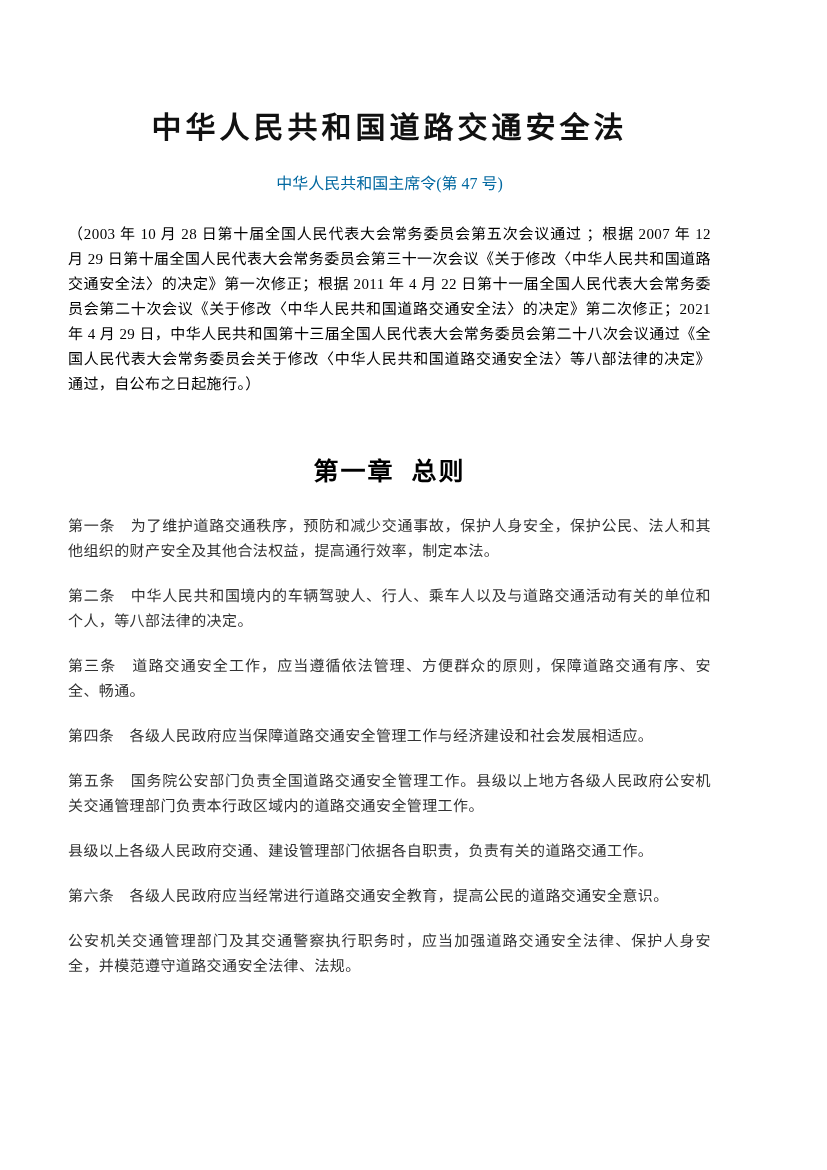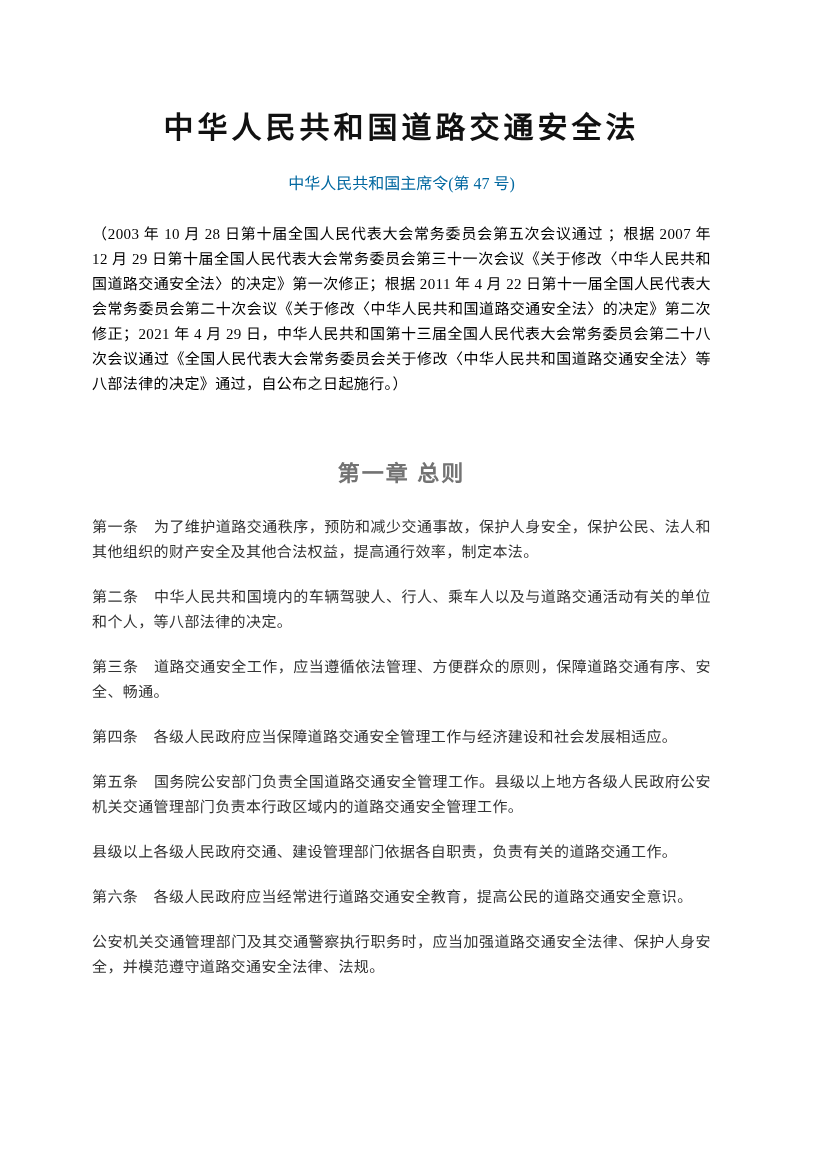--- a/index.html
+++ b/index.html
@@ -6,21 +6,21 @@
   html, body {
     background: #ffffff;
     width: 827px;
     font-family: "Liberation Serif", "DejaVu Serif", serif;
   }
   .page {
     position: relative;
     width: 827px;
     height: 1156px;
     background: #ffffff;
-    padding: 106px 116px 40px 92px;
+    padding: 106px 116px 40px 68px;
     overflow: hidden;
     color: #303030;
   }
   .doc-title {
     text-align: center;
     font-size: 30px;
     line-height: 44px;
     font-weight: 600;
     letter-spacing: 4px;
     color: #111111;
@@ -38,34 +38,35 @@
     font-size: 15px;
     line-height: 25px;
     letter-spacing: 0.4px;
     text-align: justify;
     color: #000000;
   }
   .chapter-heading {
     margin-top: 62px;
     margin-bottom: 26px;
     text-align: center;
-    font-size: 22px;
+    font-size: 25px;
     line-height: 30px;
     font-weight: bold;
     letter-spacing: 2px;
-    color: #737373;
-    font-family: Liberation Serif, serif;
+    color: #000000;
+    font-family: Liberation Mono, monospace;
   }
   .law-para {
     font-size: 15px;
     line-height: 25px;
     letter-spacing: 0.4px;
     text-align: justify;
     margin-bottom: 20px;
     color: #333333;
+    font-family: Liberation Mono, monospace;
   }
 </style>
 </head>
 <body>
 
 <div class="page">
 
   <h1 class="doc-title">中华人民共和国道路交通安全法</h1>
 
   <div class="doc-subtitle">中华人民共和国主席令(第 47 号)</div>

